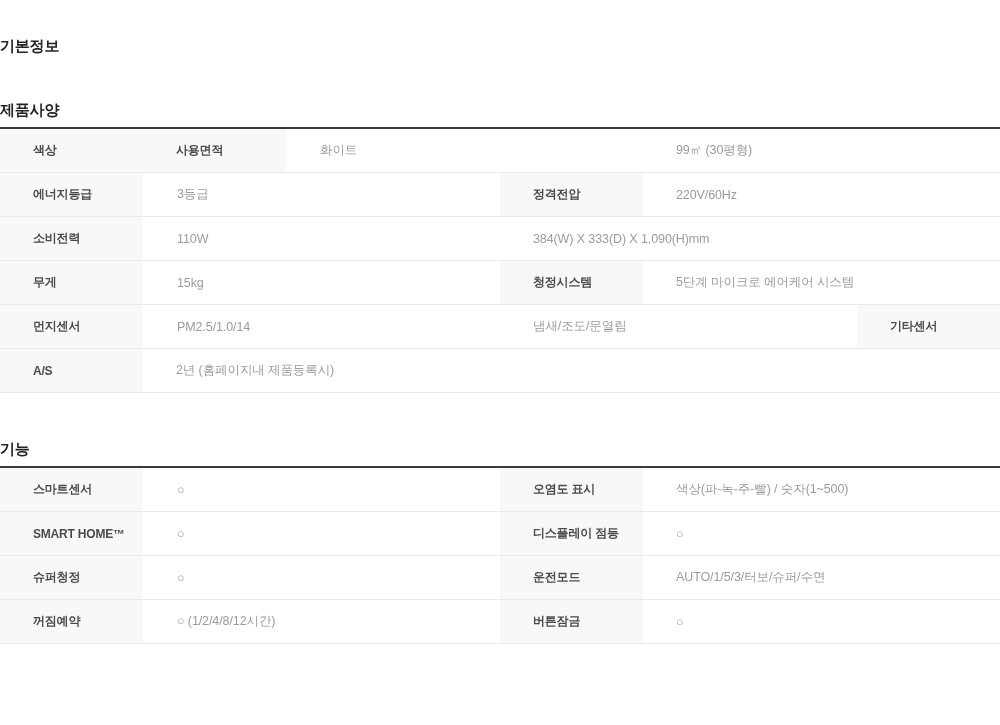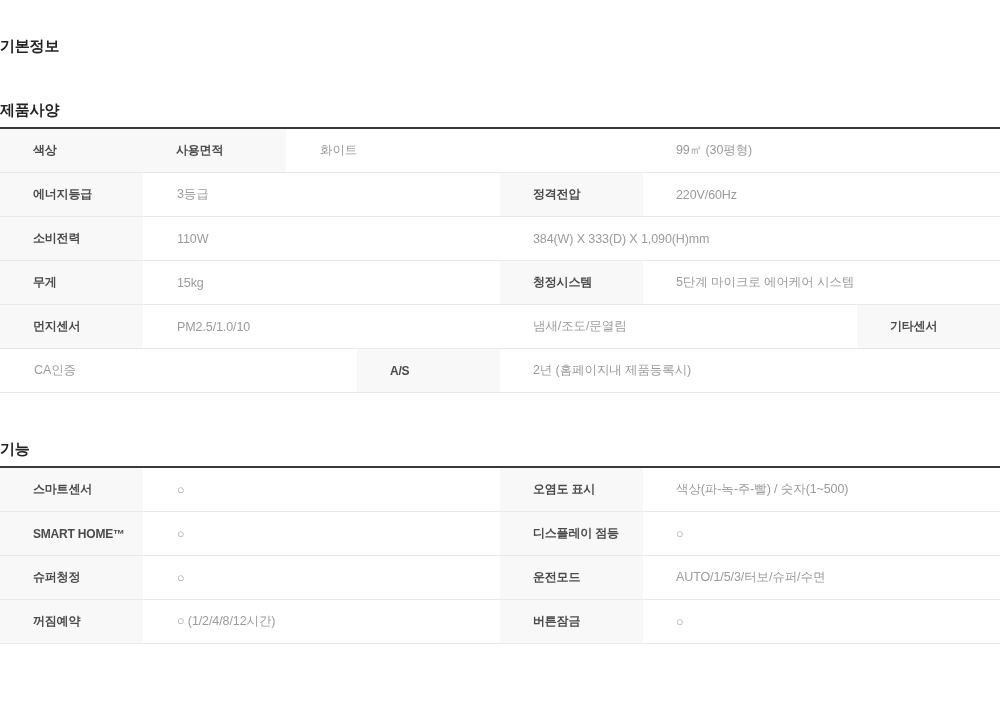--- a/index.html
+++ b/index.html
@@ -88,27 +88,26 @@
 
   <div class="spec-row">
     <div class="cell label left">무게</div>
     <div class="cell value left">15kg</div>
     <div class="cell label right">청정시스템</div>
     <div class="cell value right">5단계 마이크로 에어케어 시스템</div>
   </div>
 
   <div class="spec-row">
     <div class="cell label left">먼지센서</div>
-    <div class="cell value left">PM2.5/1.0/10</div>
+    <div class="cell value left">PM2.5/1.0/14</div>
     <div class="cell value right">냄새/조도/문열림</div>
     <div class="cell label right">기타센서</div>
   </div>
 
   <div class="spec-row">
-    <div class="cell value left">CA인증</div>
     <div class="cell label right">A/S</div>
     <div class="cell value right">2년 (홈페이지내 제품등록시)</div>
   </div>
 </div>
   </section>
 
   <section class="section">
     <h2 class="section-title">기능</h2>
     <div class="spec-table">
   <div class="spec-row">

